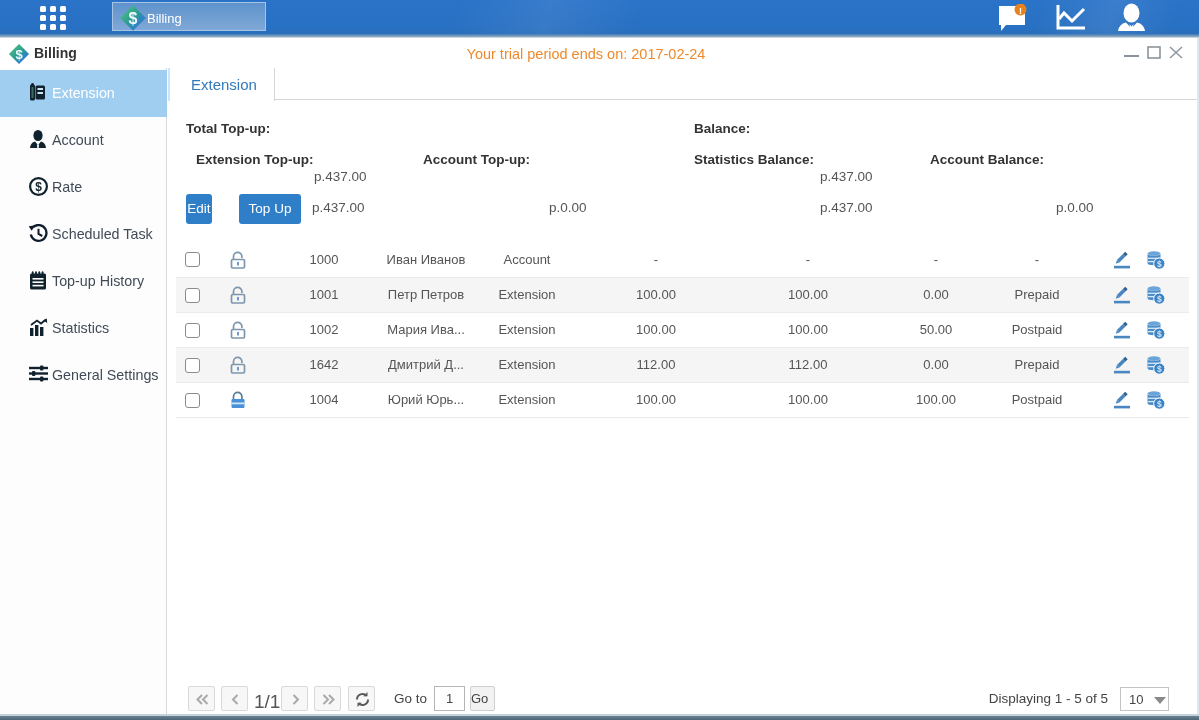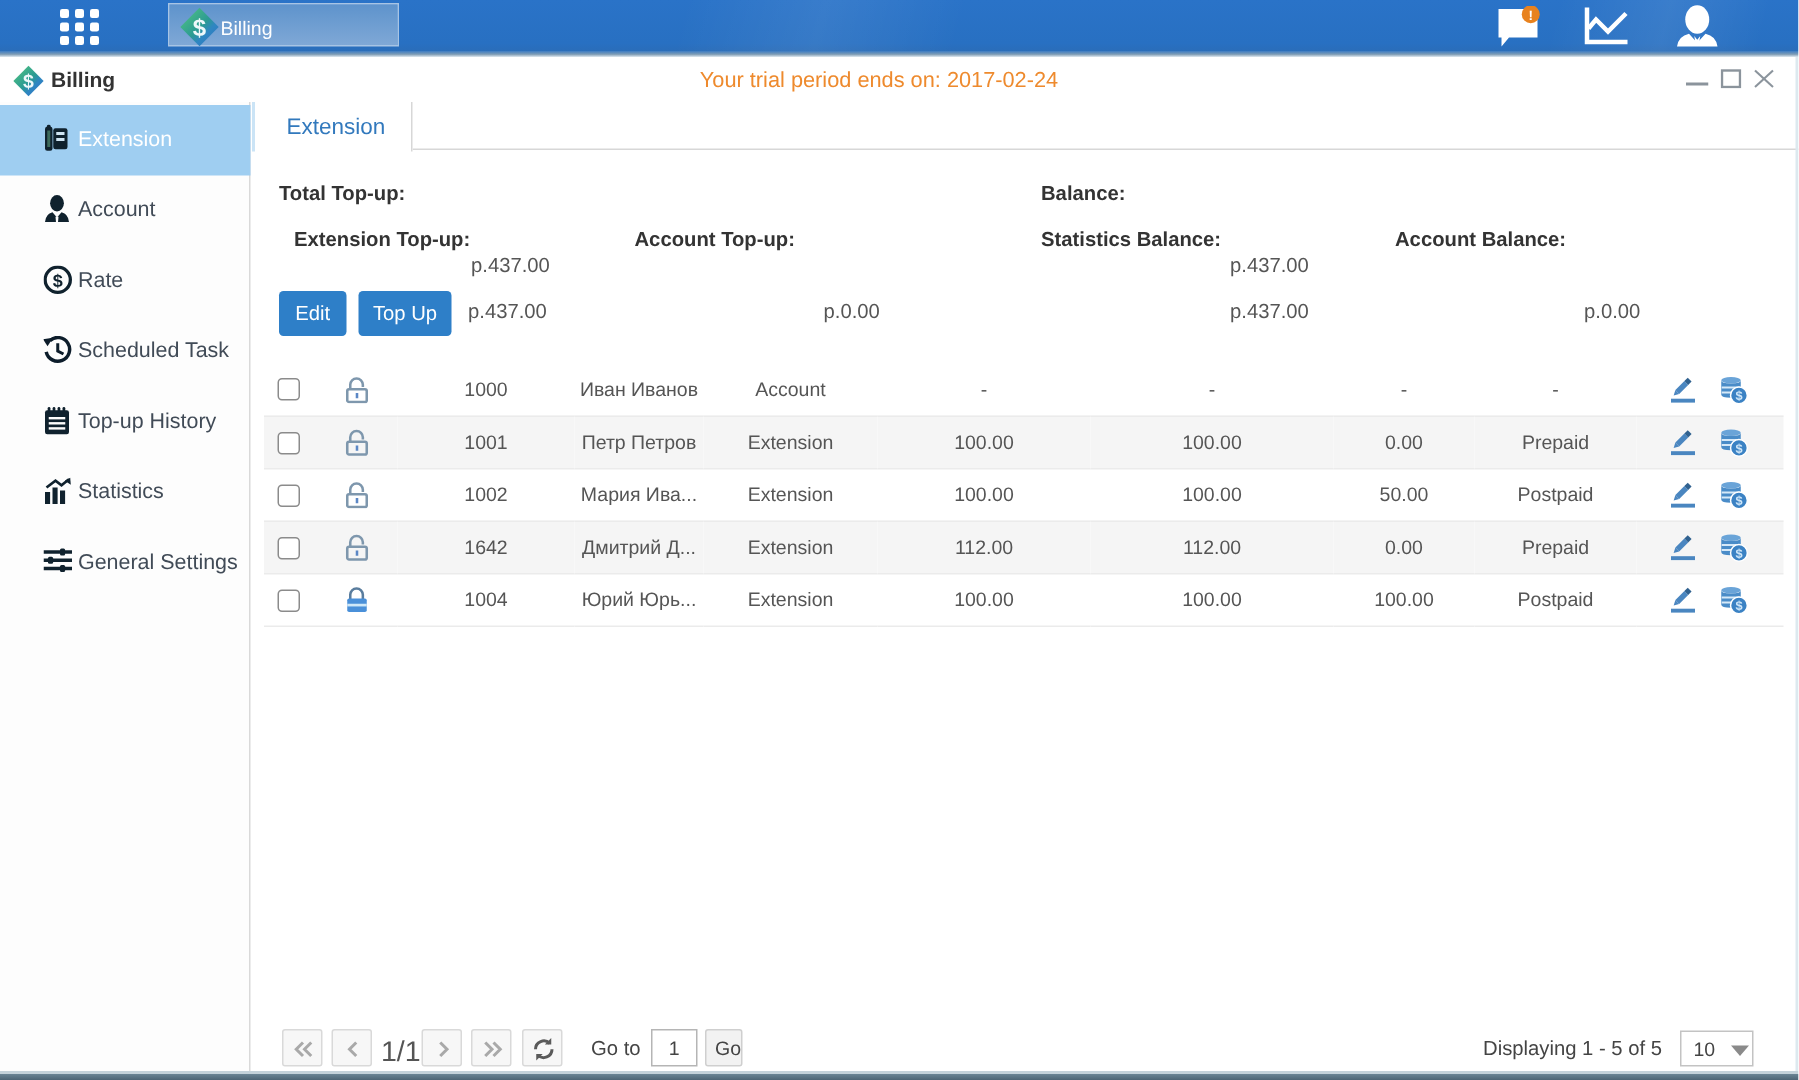--- a/index.html
+++ b/index.html
@@ -59,21 +59,21 @@
 #tbl td { height:35px; font-size:13px; color:#555; text-align:center; border-bottom:1px solid #ebebeb; }
 #tbl tr.alt td { background:#f5f5f5; }
 .cb { display:inline-block; width:15px; height:15px; border:1px solid #8b8b8b; border-radius:3px; background:#fff; vertical-align:middle; }
 
 
 .pgbtn { position:absolute; top:686px; width:27px; height:25px; background:#f7f7f7; border:1px solid #d9d9d9; border-radius:2px; }
 .pgbtn svg { position:absolute; left:0; top:0; }
 #pg-label { position:absolute; left:254px; top:691px; font-size:19px; color:#555; }
 #goto-label { position:absolute; left:394px; top:691px; font-size:13.5px; color:#444; }
 #goto-input { position:absolute; left:434px; top:686px; width:31px; height:25px; border:1px solid #b5b5b5; background:#fff; font-size:13px; color:#444; text-align:center; line-height:23px; }
-#go-btn { position:absolute; left:470px; top:686px; width:25px; height:25px; background:#f2f2f2; border:1px solid #cfcfcf; border-radius:2px; font-size:13px; color:#444; text-align:right; line-height:23px; }
+#go-btn { position:absolute; left:470px; top:686px; width:25px; height:25px; background:#f2f2f2; border:1px solid #cfcfcf; border-radius:2px; font-size:13px; color:#444; text-align:left; line-height:23px; }
 #displaying { position:absolute; left:893px; top:691px; width:215px; text-align:right; font-size:13.5px; color:#444; }
 #ddl { position:absolute; left:1120px; top:687px; width:49px; height:24px; border:1px solid #c3c3c3; background:#fff; }
 #ddl .num { position:absolute; left:8px; top:4px; font-size:13px; color:#444; }
 #ddl .tri { position:absolute; left:33px; top:9px; width:0; height:0; border-left:6px solid transparent; border-right:6px solid transparent; border-top:7px solid #8a8a8a; }
 
 
 #bstrip1 { position:absolute; left:0; top:714px; width:1199px; height:2px; background:#c4d2da; }
 #bstrip2 { position:absolute; left:0; top:716px; width:1199px; height:4px; background:linear-gradient(180deg,#6a8494,#4d6575); }
 #redge { position:absolute; left:1197px; top:38px; width:2px; height:676px; background:#dde9ef; }
 </style>
@@ -236,21 +236,21 @@
 <span class="sval" style="left:820px;top:121px">p.437.00</span>
 <span class="slabel" style="left:196px;top:152px">Extension Top-up:</span>
 <span class="sval" style="left:312px;top:152px">p.437.00</span>
 <span class="slabel" style="left:423px;top:152px">Account Top-up:</span>
 <span class="sval" style="left:549px;top:152px">p.0.00</span>
 <span class="slabel" style="left:694px;top:152px">Statistics Balance:</span>
 <span class="sval" style="left:820px;top:152px">p.437.00</span>
 <span class="slabel" style="left:930px;top:152px">Account Balance:</span>
 <span class="sval" style="left:1056px;top:152px">p.0.00</span>
 
-<div class="bluebtn" style="left:186px;width:45px">Edit</div>
+<div class="bluebtn" style="left:186px;width:26px">Edit</div>
 <div class="bluebtn" style="left:239px;width:62px">Top Up</div>
 
 <table id="tbl">
   <colgroup>
     <col style="width:34px">
       <col style="width:55px">
       <col style="width:118px">
       <col style="width:86px">
     <col style="width:116px">
       <col style="width:142px">

